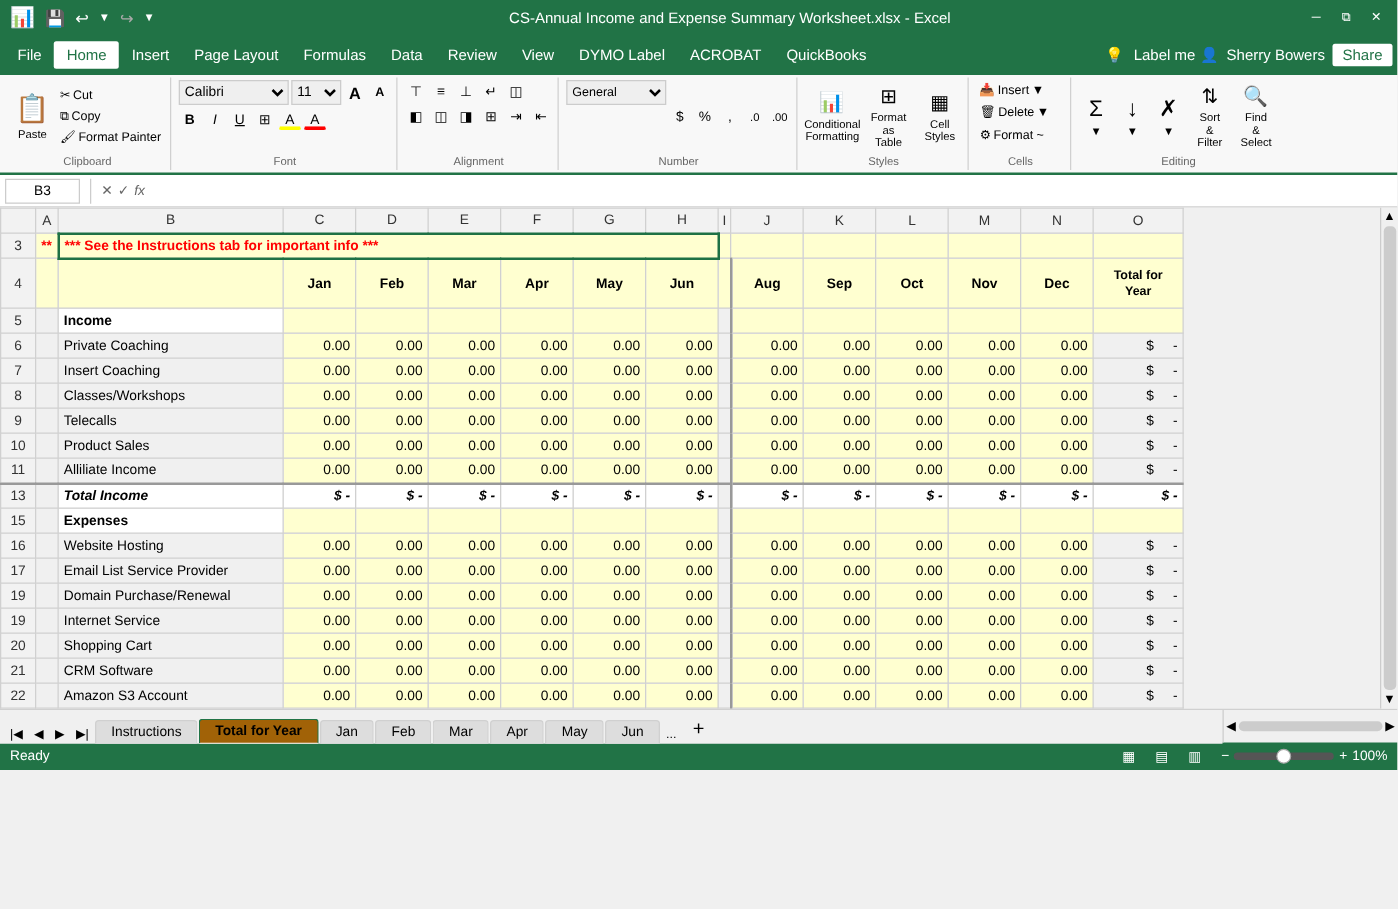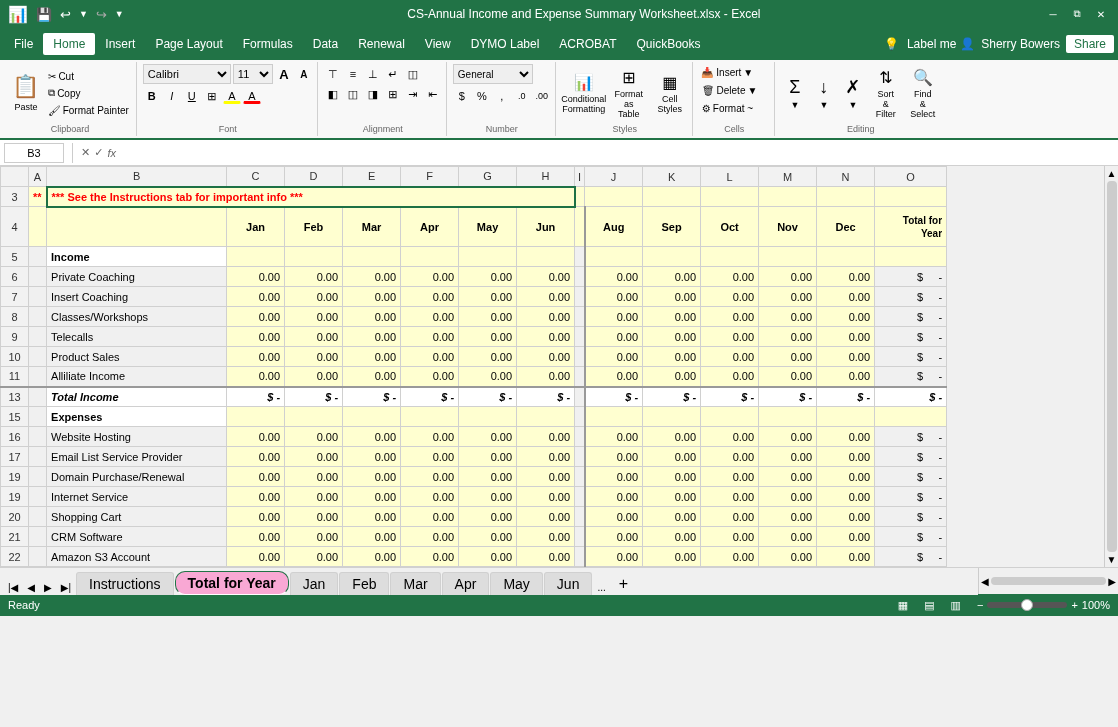--- a/index.html
+++ b/index.html
@@ -142,30 +142,29 @@
       display: flex;
       align-items: flex-end;
       padding: 0 4px;
       gap: 1px;
     }
     .sheet-tab {
       padding: 3px 12px;
       border: 1px solid #d0d0d0;
       border-bottom: none;
       cursor: pointer;
-      font-size: 14px;
+      font-size: 11px;
       background: #ddd;
       border-radius: 3px 3px 0 0;
     }
     .sheet-tab.active {
-      background: #f9a8d4;
+      background: #a16207;
       font-weight: bold;
       border-color: #217346;
       border-bottom: 1px solid white;
-      border-radius: 10px;
     }
     .tab-nav-btn { font-size: 10px; cursor: pointer; padding: 2px 4px; }
 
     
     .status-bar {
       background: #217346;
       color: white;
       height: 22px;
       display: flex;
       align-items: center;
@@ -192,21 +191,21 @@
     .header-month {
       background: #ffffd0;
       text-align: center;
       font-weight: bold;
       height: 40px;
       vertical-align: middle;
     }
 
     .total-header {
       background: #ffffd0;
-      text-align: right;
+      text-align: center;
       font-weight: bold;
     }
 
     .section-header {
       font-weight: bold;
       background: white;
     }
 
     .total-row { font-weight: bold; font-style: italic; background: white; }
 
@@ -298,21 +297,21 @@
   </div>
 </div>
 
 <div class="menu-bar">
   <span class="menu-item">File</span>
   <span class="menu-item active">Home</span>
   <span class="menu-item">Insert</span>
   <span class="menu-item">Page Layout</span>
   <span class="menu-item">Formulas</span>
   <span class="menu-item">Data</span>
-  <span class="menu-item">Renewal</span>
+  <span class="menu-item">Review</span>
   <span class="menu-item">View</span>
   <span class="menu-item">DYMO Label</span>
   <span class="menu-item">ACROBAT</span>
   <span class="menu-item">QuickBooks</span>
   <div style="flex:1;"></div>
   <span style="color:white; font-size:12px; margin-right:8px; cursor:pointer;">💡</span>
   <span style="color:white; font-size:12px; margin-right:4px;">Label me</span>
   <div class="user-area">
     <span>👤</span>
     <span>Sherry Bowers</span>
@@ -376,21 +375,21 @@
         <span class="format-btn">◨</span>
         <span class="format-btn">⊞</span>
         <span class="format-btn">⇥</span>
         <span class="format-btn">⇤</span>
       </div>
     </div>
     <div class="rg-label">Alignment</div>
   </div>
 
   <div class="rg" style="min-width:100px;">
-    <div style="display:flex; flex-direction:column; gap:2px; flex:1;">
+    <div style="display:flex; gap:2px; flex:1;">
       <select class="num-format-select">
         <option>General</option>
       </select>
       <div style="display:flex; gap:2px; align-items:center;">
         <span class="format-btn">$</span>
         <span class="format-btn">%</span>
         <span class="format-btn">,</span>
         <span class="format-btn" style="font-size:9px;">.0</span>
         <span class="format-btn" style="font-size:9px;">.00</span>
       </div>

